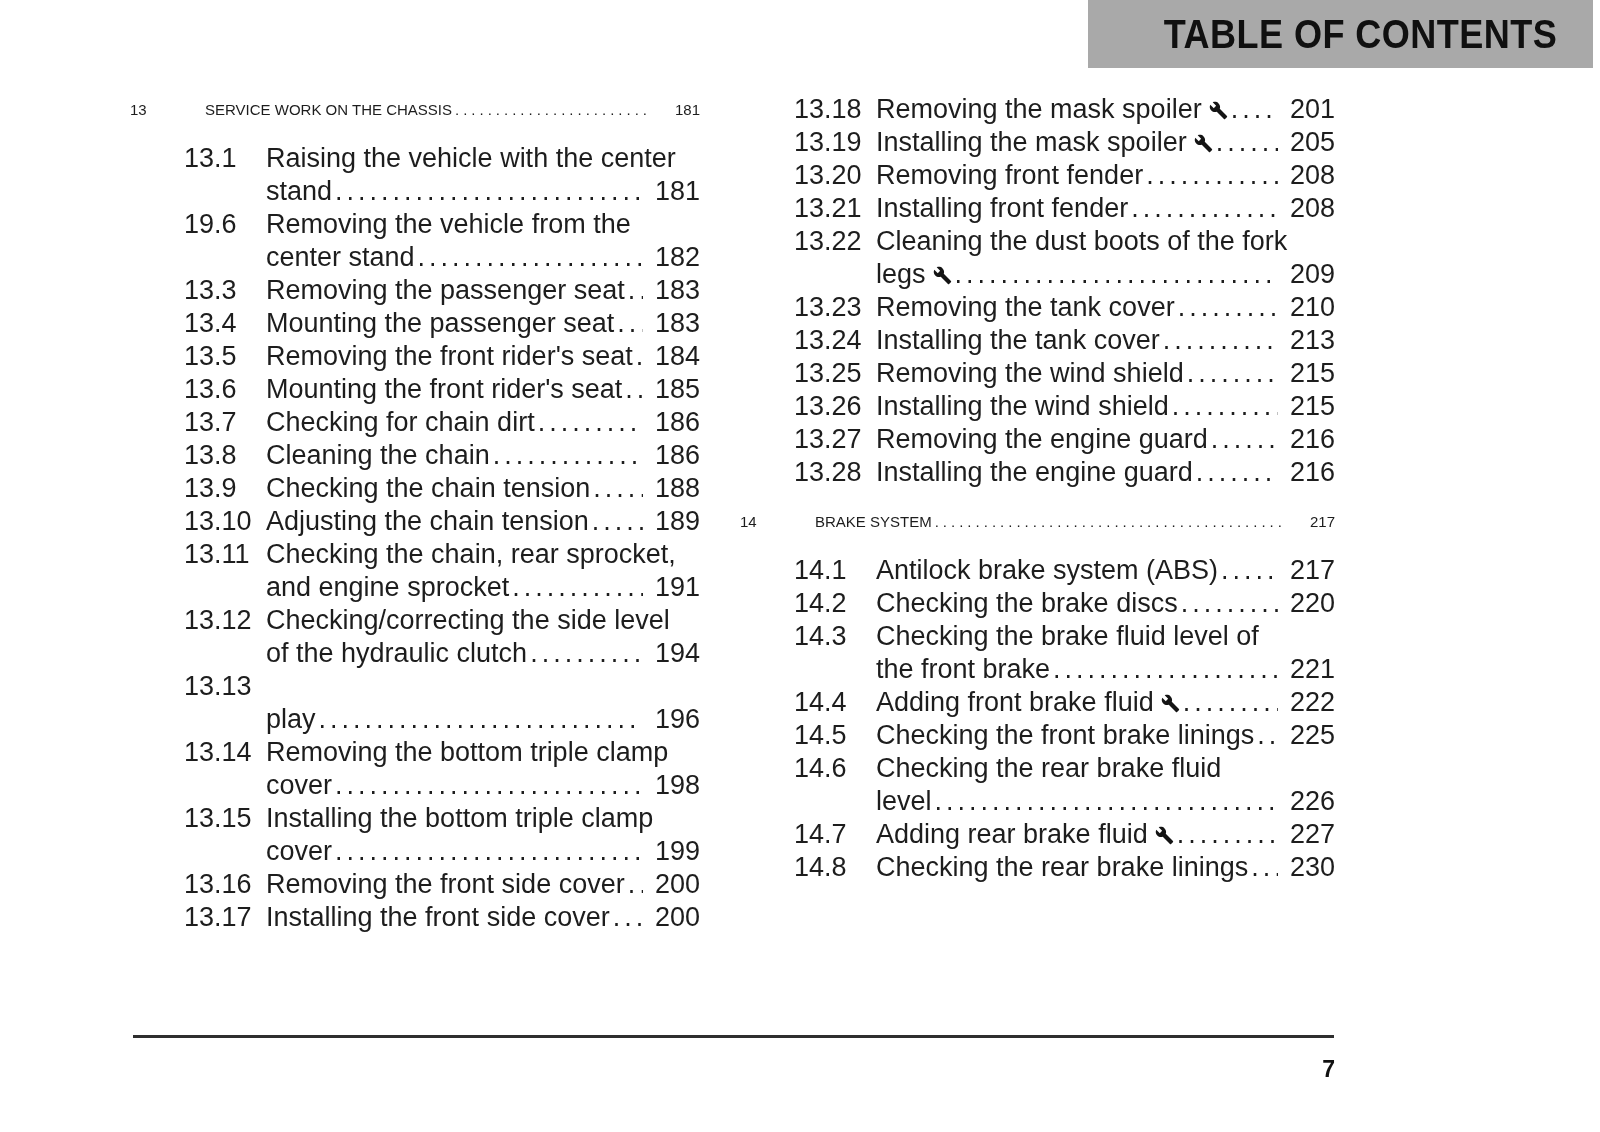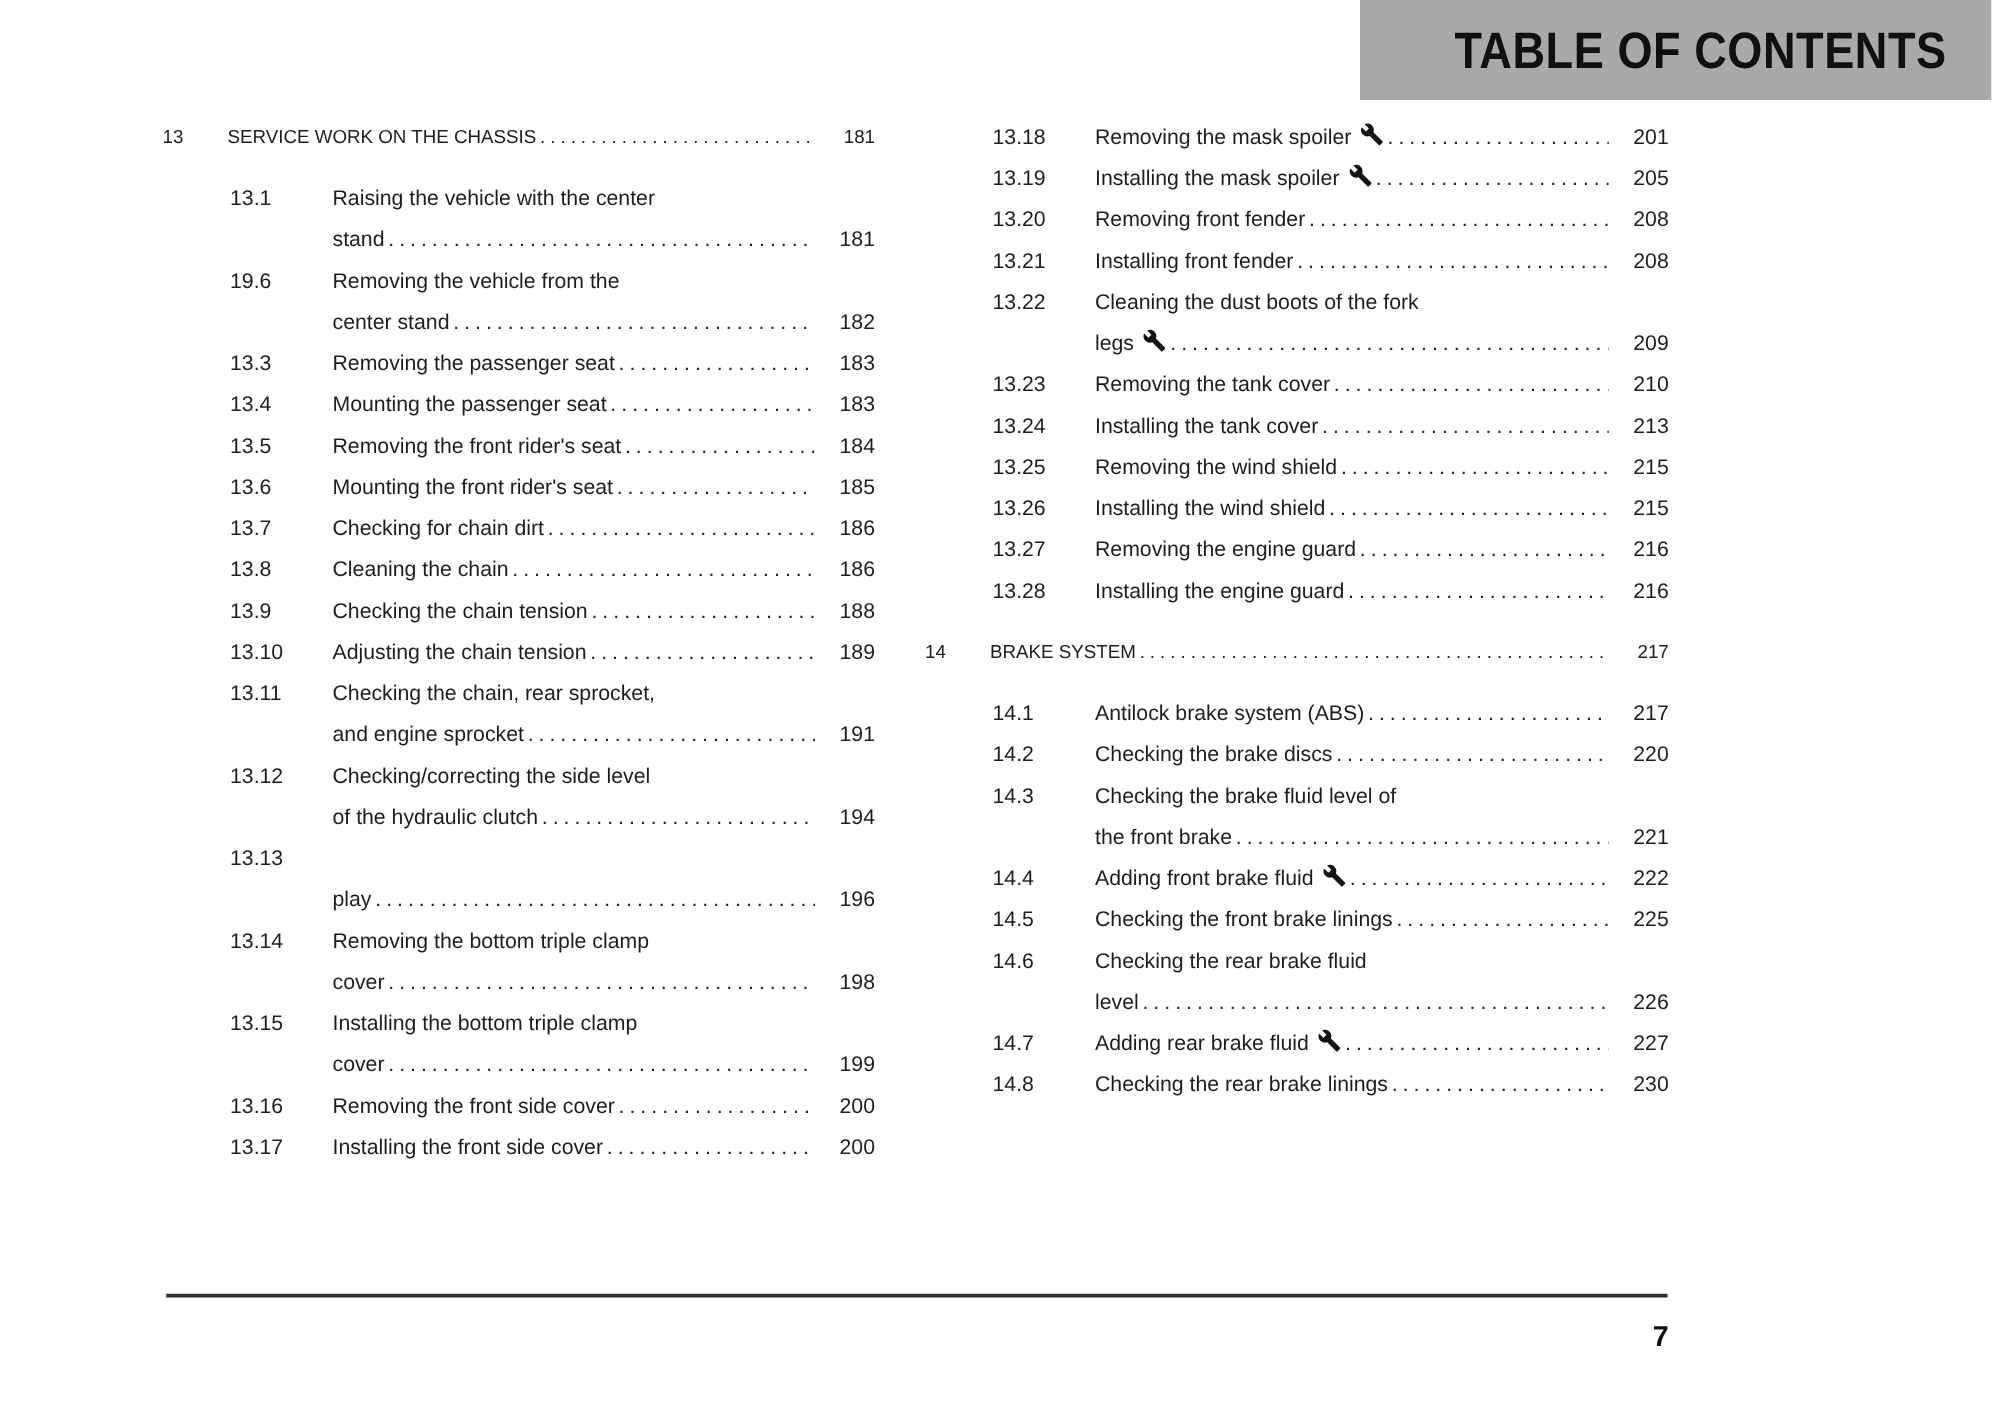--- a/index.html
+++ b/index.html
@@ -9,21 +9,21 @@
     font-family: "Liberation Sans", "DejaVu Sans", sans-serif;
     color: #1d1d1d;
     overflow: hidden;
     position: relative;
   }
 
   
   .header-bar {
     position: absolute;
     left: 1088px; top: 0;
-    width: 505px; height: 80px;
+    width: 505px; height: 68px;
     background: #a9a9a9;
     display: flex;
     align-items: center;
     justify-content: flex-end;
     padding-right: 36px;
   }
   .header-title {
     font-size: 41px;
     font-weight: 700;
     color: #101010;
@@ -37,32 +37,32 @@
   
   .col { position: absolute; top: 93px; }
   .col-left  { left: 130px; width: 570px; }
   .col-right { left: 740px; width: 595px; }
 
   .line {
     display: flex;
     align-items: baseline;
     height: 33px;
     line-height: 33px;
-    font-size: 17px;
+    font-size: 27px;
     white-space: nowrap;
   }
   .section-line {
     font-size: 15px;
     margin-bottom: 16px;
   }
   .block + .block .section-line, .block .section-line.not-first {
     margin-top: 16px;
   }
   .snum { width: 52px; flex: 0 0 52px; }
-  .stitle { flex: 0 0 auto; }
+  .stitle { flex: 0 0 auto; margin-left: 23px; }
   .enum { margin-left: 54px; width: 82px; flex: 0 0 82px; }
   .cont { padding-left: 136px; }
   .etext { flex: 0 0 auto; }
 
   .dots {
     flex: 1 1 auto;
     overflow: hidden;
     margin: 0 3px;
     min-width: 0;
   }

